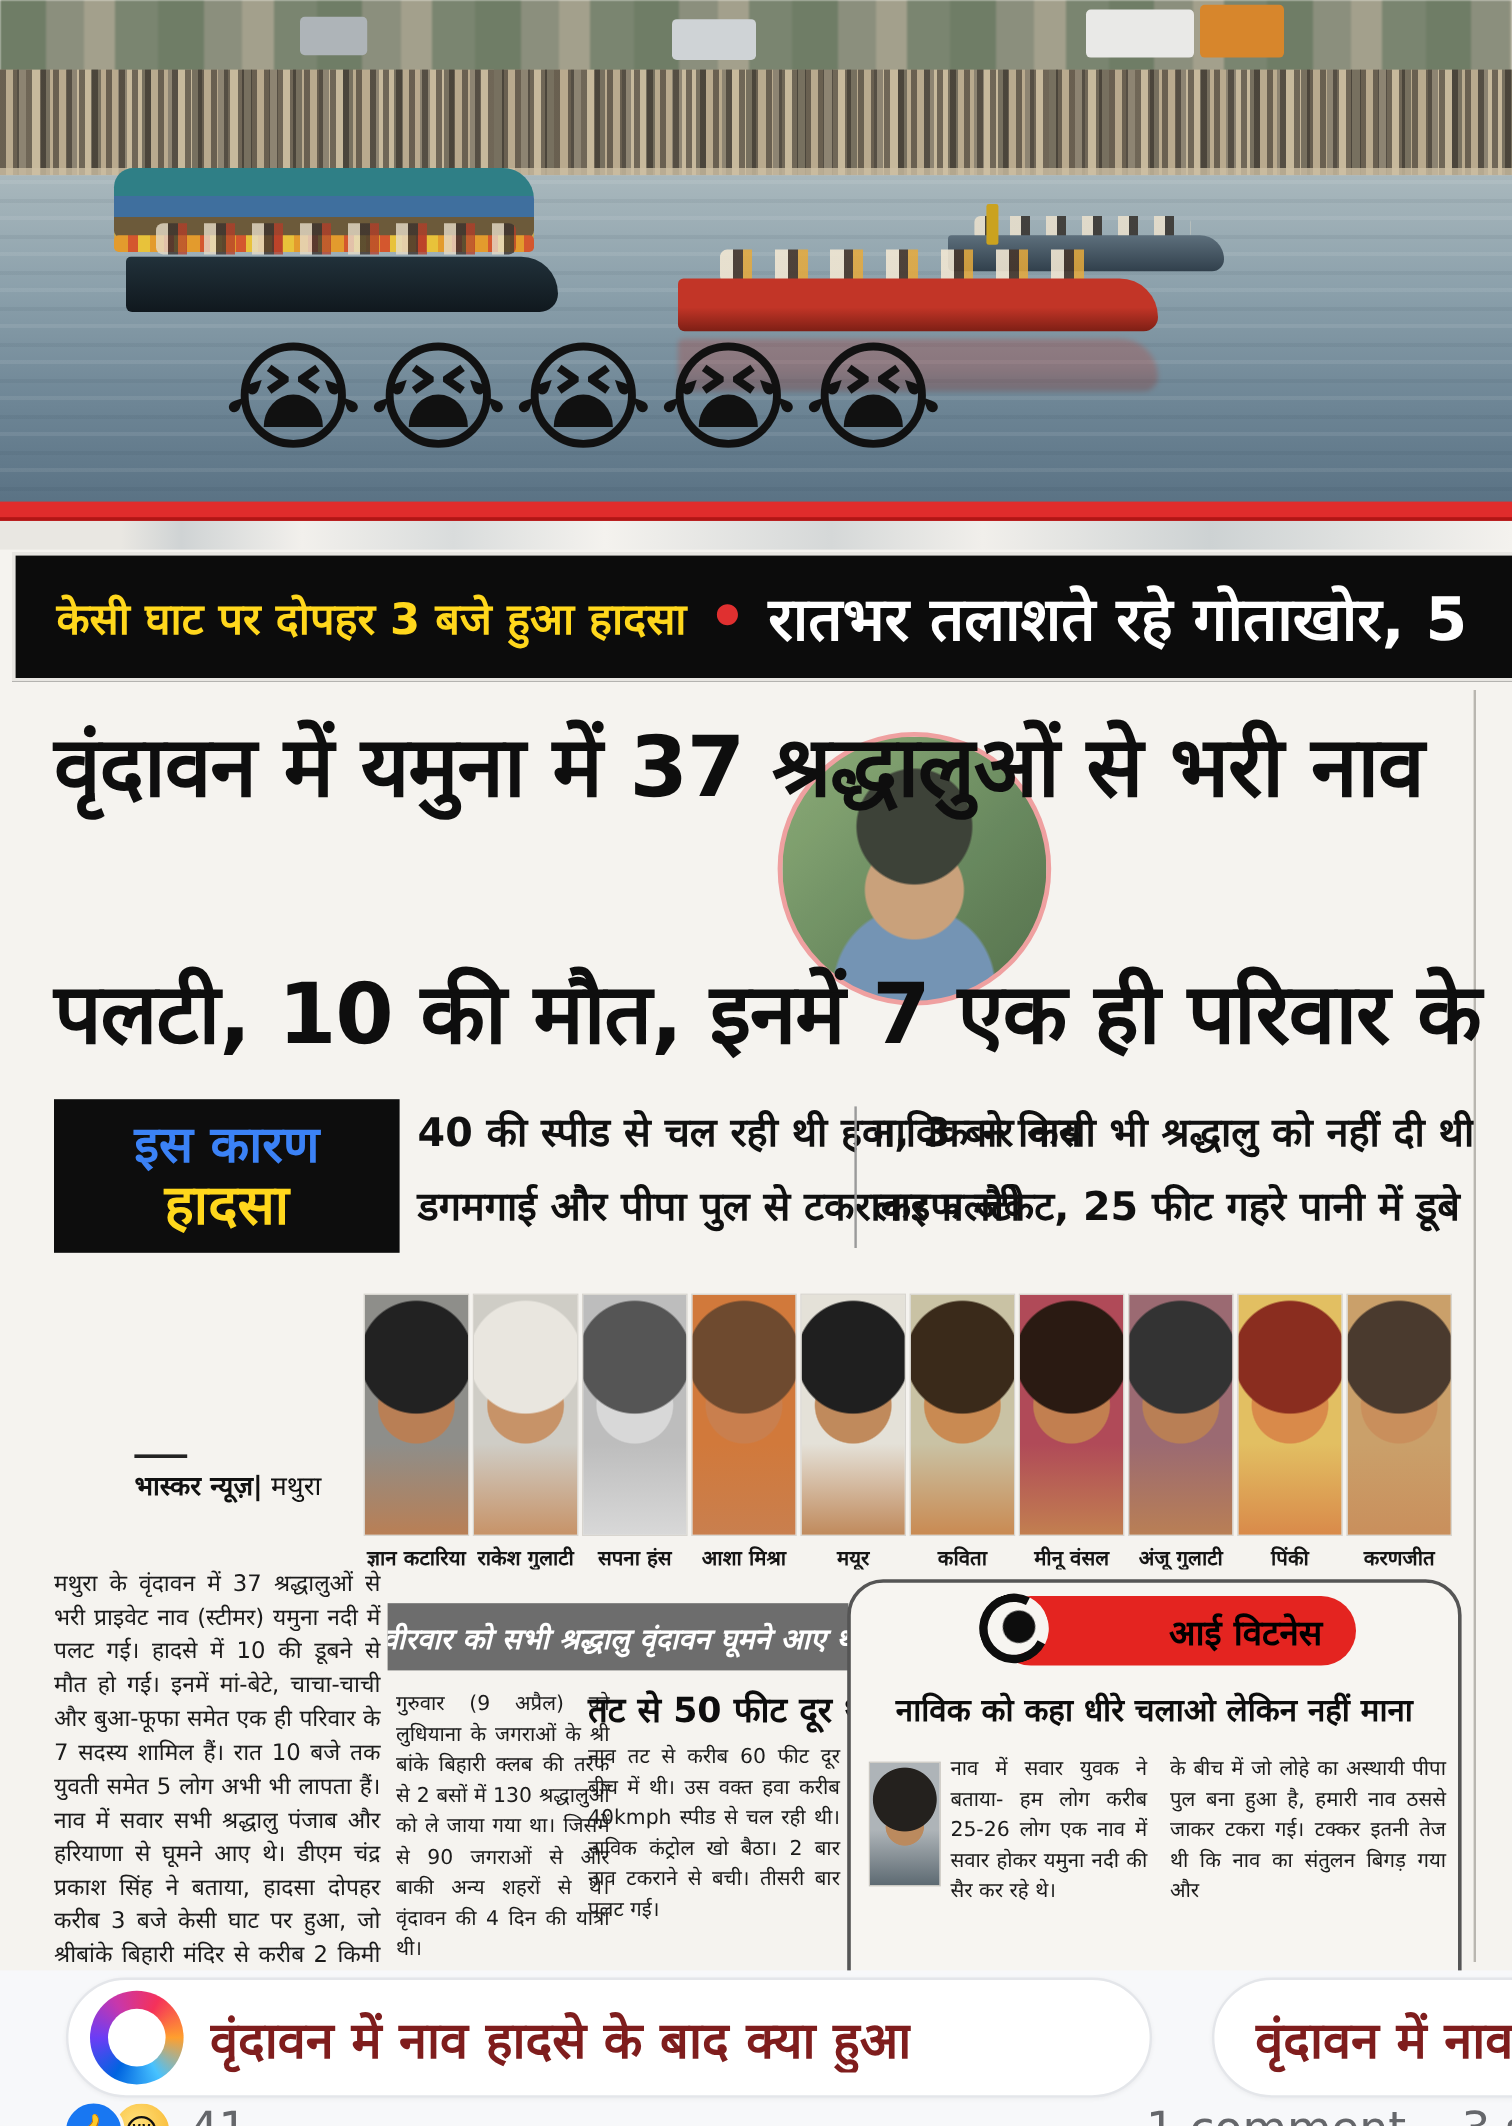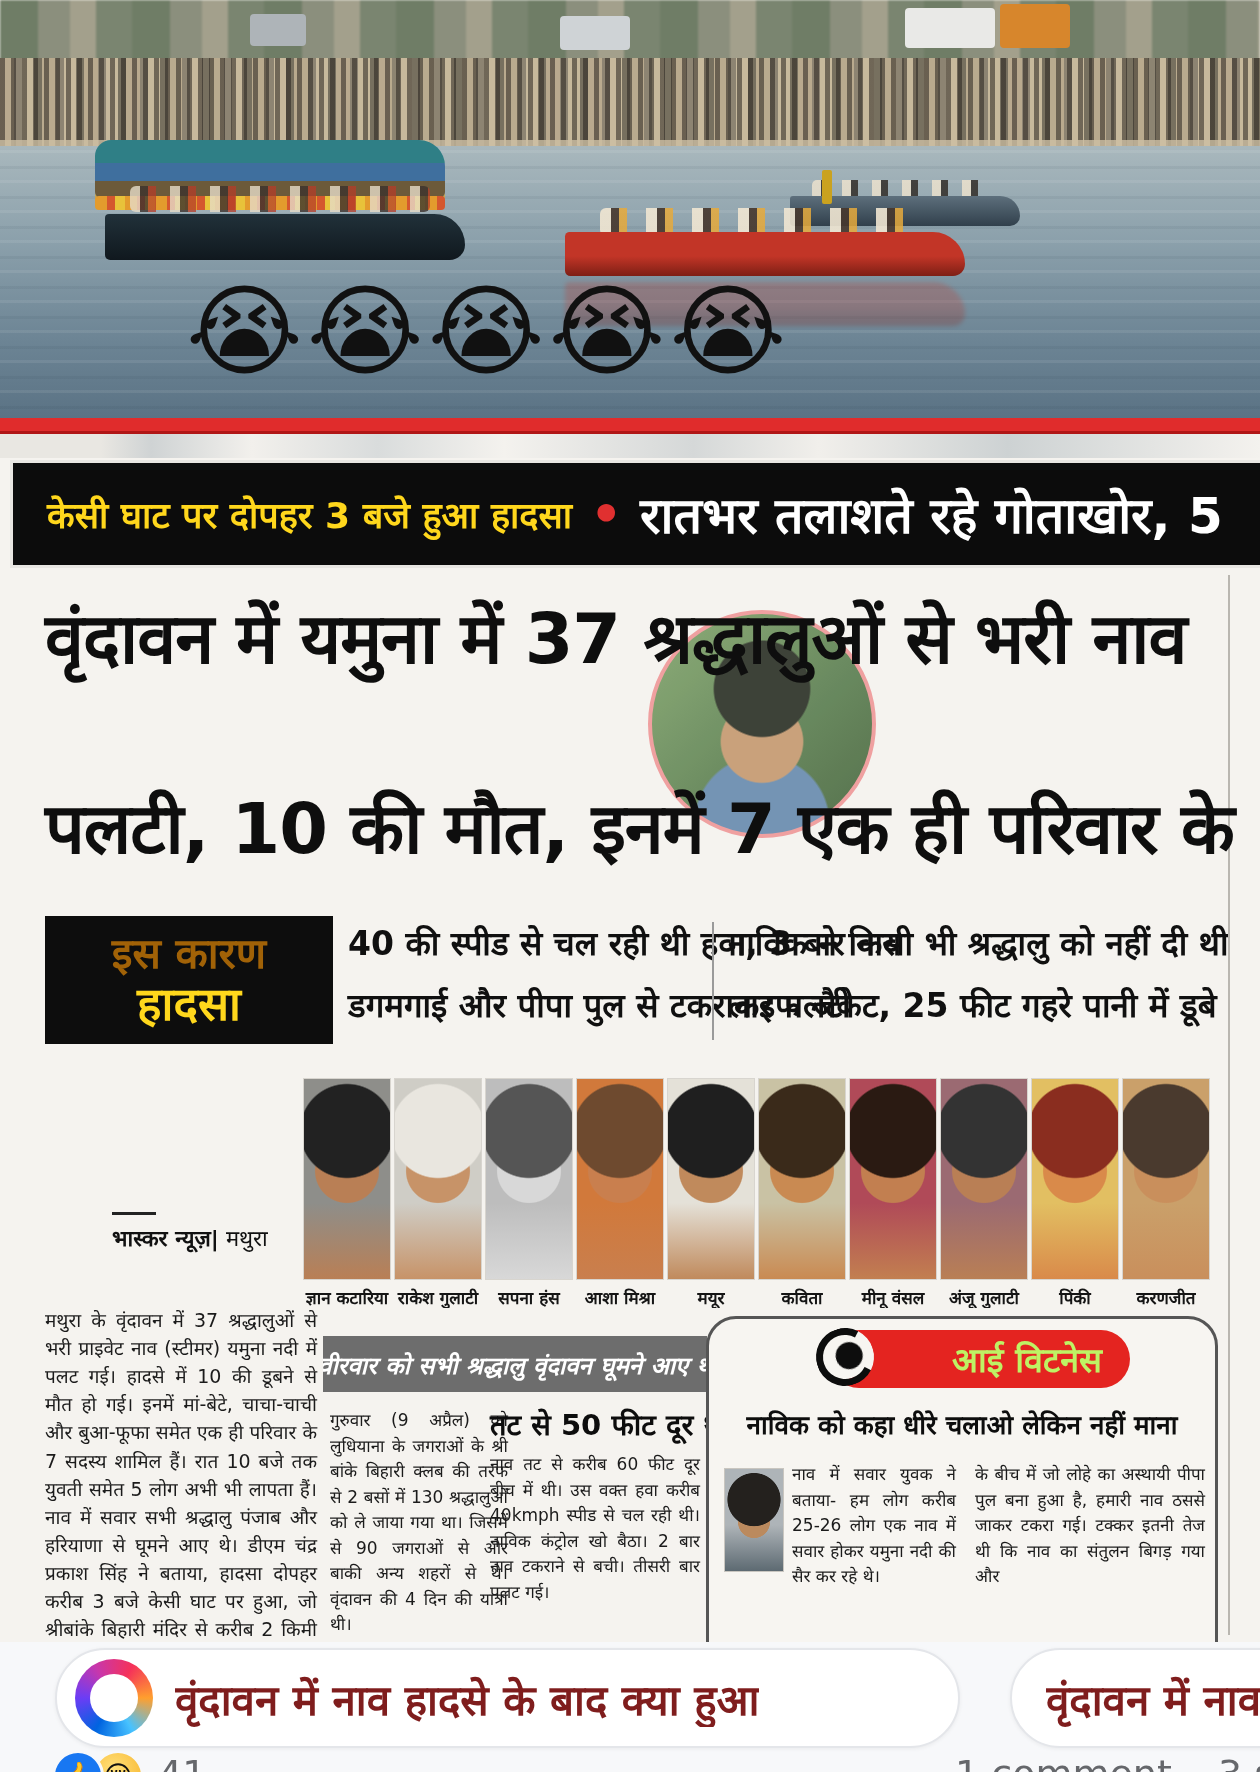--- a/index.html
+++ b/index.html
@@ -59,33 +59,33 @@
   #black-banner { left:10px; top:460px; width:1256px; height:108px; background:#0c0c0c;
     border:3px solid #e8e6e2; display:flex; align-items:center; padding-left:34px; white-space:nowrap; overflow:hidden; z-index:4; }
   #black-banner .y { color:#ffd71c; font-weight:800; font-size:36px; }
   #black-banner .dot { color:#e03030; font-size:50px; margin:0 18px; font-weight:800; }
   #black-banner .w { color:#ffffff; font-weight:800; font-size:50px; }
 
   
   .headline { left:45px; width:1215px; font-weight:800; font-size:70px; letter-spacing:-1px;
     color:#0e0e0e; white-space:nowrap; z-index:3; }
   #headline-1 { top:588px; }
-  #headline-2 { top:778px; }
+  #headline-2 { top:794px; }
   #inset-circle { left:648px; top:610px; width:228px; height:228px; border-radius:50%;
     border:4px solid #ef9a9a; z-index:2; opacity:.92;
     background:
       radial-gradient(circle at 50% 34%, #2e3329 0 26%, rgba(0,0,0,0) 27%),
       radial-gradient(circle at 50% 58%, #c69b72 0 24%, rgba(0,0,0,0) 25%),
       radial-gradient(circle at 50% 95%, #6a8db0 0 28%, rgba(0,0,0,0) 29%),
       linear-gradient(135deg,#85a86f,#5c7f52 60%,#49663f); }
 
   
   #cause-box { left:45px; top:916px; width:288px; height:128px; background:#0d0d0d;
     display:flex; flex-direction:column; align-items:center; justify-content:center; gap:2px; }
-  #cause-box .c1 { color:#a16207; font-weight:800; font-size:42px; line-height:1.1; }
+  #cause-box .c1 { color:#3b82f6; font-weight:800; font-size:42px; line-height:1.1; }
   #cause-box .c2 { color:#ffd71c; font-weight:800; font-size:46px; line-height:1.1; }
   .subline { font-weight:800; font-size:33px; color:#101010; white-space:nowrap; }
   #sub-l1 { left:348px; top:920px; }
   #sub-l2 { left:348px; top:982px; }
   #sub-divider { left:712px; top:922px; width:2px; height:118px; background:#9a9a9a; }
   #sub-r1 { left:728px; top:920px; }
   #sub-r2 { left:728px; top:982px; }
   #col-rule { left:1228px; top:575px; width:2px; height:1060px; background:#b9b6b0; }
 
   
@@ -108,21 +108,21 @@
   #mid-banner span { color:#fff; font-weight:800; font-size:24px; white-space:nowrap; }
   #mid-col1 { left:330px; top:1408px; width:178px; font-size:17px; line-height:1.5; text-align:justify; color:#1b1b1b; }
   #mid-col2-heading { left:490px; top:1404px; width:215px; font-size:29px; font-weight:800; white-space:nowrap; color:#0d0d0d; }
   #mid-col2 { left:490px; top:1452px; width:210px; font-size:17px; line-height:1.5; text-align:justify; color:#1b1b1b; }
 
   
   #witness-box { left:706px; top:1316px; width:512px; height:392px; border:3px solid #555;
     border-radius:30px; background:#f7f5f1; }
   #witness-badge { left:830px; top:1330px; width:300px; height:58px; background:#e42420;
     border-radius:30px; display:flex; align-items:center; justify-content:flex-end; padding-right:28px; z-index:2; }
-  #witness-badge .label { color:#bef264; font-weight:800; font-size:34px; white-space:nowrap; }
+  #witness-badge .label { color:#000000; font-weight:800; font-size:29px; white-space:nowrap; }
   #eye-icon { left:816px; top:1328px; width:58px; height:58px; border-radius:50%;
     background:radial-gradient(circle at 60% 50%, #0d0d0d 0 13px, #f7f5f1 14px 100%);
     border:7px solid #0d0d0d; border-right-color:rgba(0,0,0,0); transform:rotate(-18deg); z-index:3; }
   #witness-heading { left:720px; top:1406px; width:484px; text-align:center; font-size:26px;
     font-weight:800; white-space:nowrap; overflow:hidden; color:#0d0d0d; }
   #witness-col1 { left:724px; top:1462px; width:232px; font-size:17px; line-height:1.5; text-align:justify; color:#1b1b1b; }
   #witness-photo { float:left; width:60px; height:104px; margin:6px 8px 2px 0; border:1px solid #c9c6c0;
     background:
       radial-gradient(circle at 50% 30%, #24211e 0 34%, rgba(0,0,0,0) 35%),
       radial-gradient(circle at 50% 52%, #bb8a5e 0 26%, rgba(0,0,0,0) 27%),

